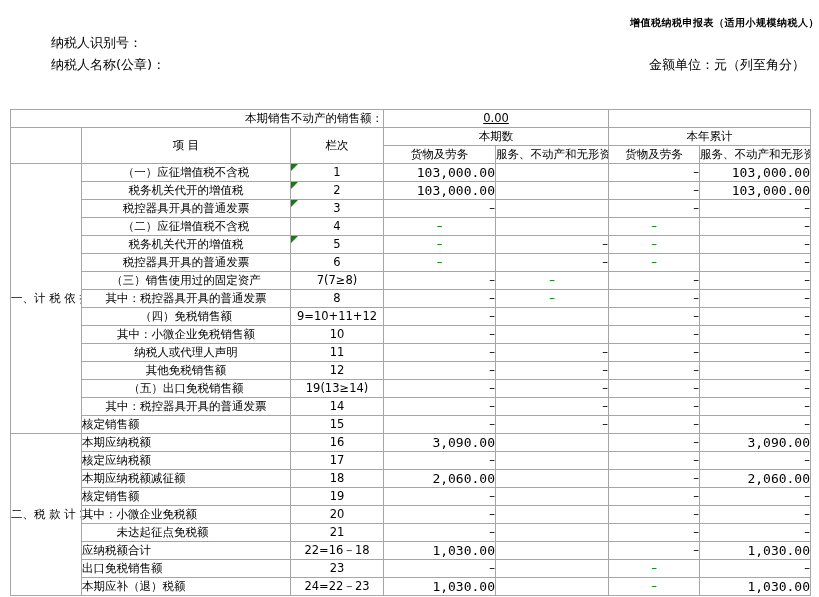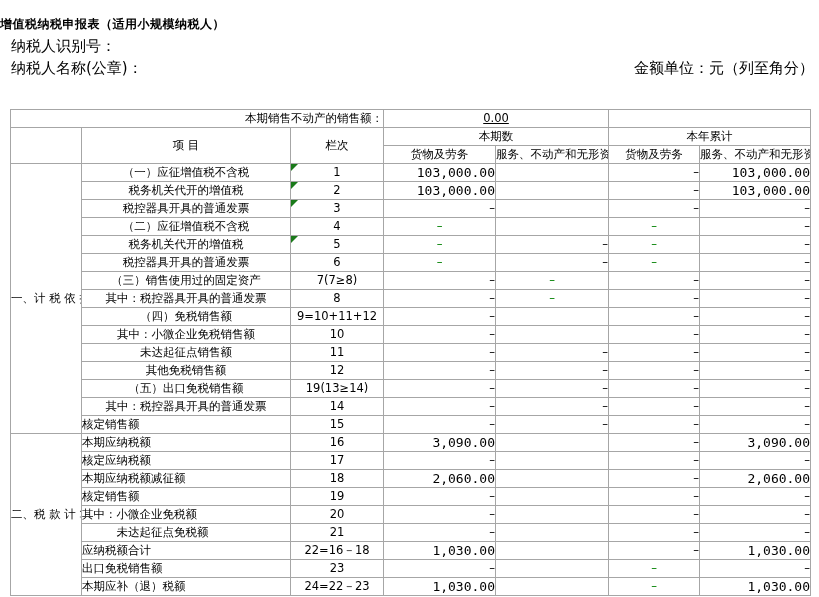--- a/index.html
+++ b/index.html
@@ -11,52 +11,53 @@
     width: 819px;
     height: 597px;
     font-family: "DejaVu Sans", "Liberation Sans", sans-serif;
     color: #000000;
     overflow: hidden;
     position: relative;
   }
 
   
   .doc-title {
-    text-align: left;
-    font-size: 12px;
+    text-align: right;
+    font-size: 10px;
     font-weight: bold;
     letter-spacing: 0.5px;
     padding-top: 16px;
     padding-bottom: 2px;
     font-family: "DejaVu Sans", "Liberation Sans", sans-serif;
   }
   .meta {
     position: relative;
-    font-size: 15px;
+    font-size: 13px;
     line-height: 1;
+    padding-left: 40px;
   }
   .meta-row {
     position: relative;
     height: 22px;
   }
   .meta-left {
     position: absolute;
     left: 11px;
     top: 4px;
     white-space: nowrap;
   }
   .meta-mid {
     position: absolute;
     left: 327px;
     top: 4px;
     white-space: nowrap;
   }
   .meta-right {
     position: absolute;
-    right: 5px;
+    right: 14px;
     top: 4px;
     white-space: nowrap;
     margin-left: 33px;
   }
 
   
   .sheet {
     position: absolute;
     left: 10px;
     top: 109px;
@@ -245,21 +246,21 @@
       </tr>
       <tr>
         <td class="c-center">其中：小微企业免税销售额</td>
         <td class="c-center">10</td>
         <td class="dash-r">–</td>
         <td class=""></td>
         <td class="dash-r">–</td>
         <td class="dash-r">–</td>
       </tr>
       <tr>
-        <td class="c-center">未达起征点销售额</td>
+        <td class="c-center">纳税人或代理人声明</td>
         <td class="c-center">11</td>
         <td class="dash-r">–</td>
         <td class="dash-r">–</td>
         <td class="dash-r">–</td>
         <td class="dash-r">–</td>
       </tr>
       <tr>
         <td class="c-center">其他免税销售额</td>
         <td class="c-center">12</td>
         <td class="dash-r">–</td>

